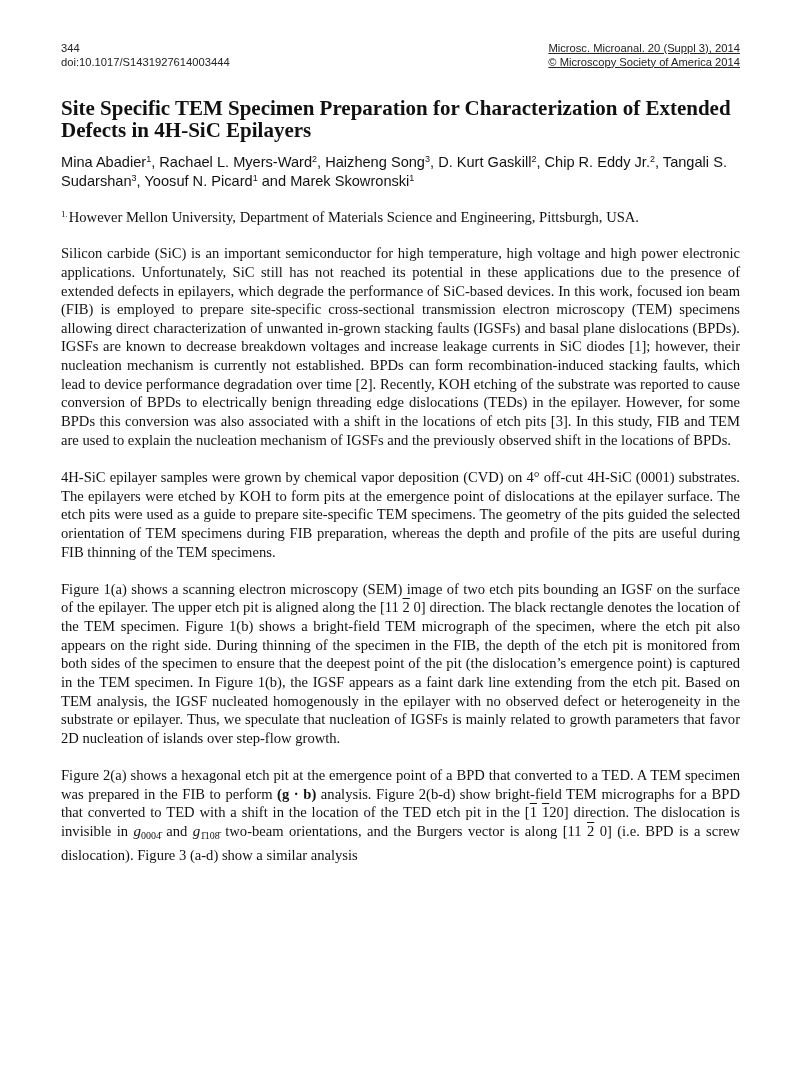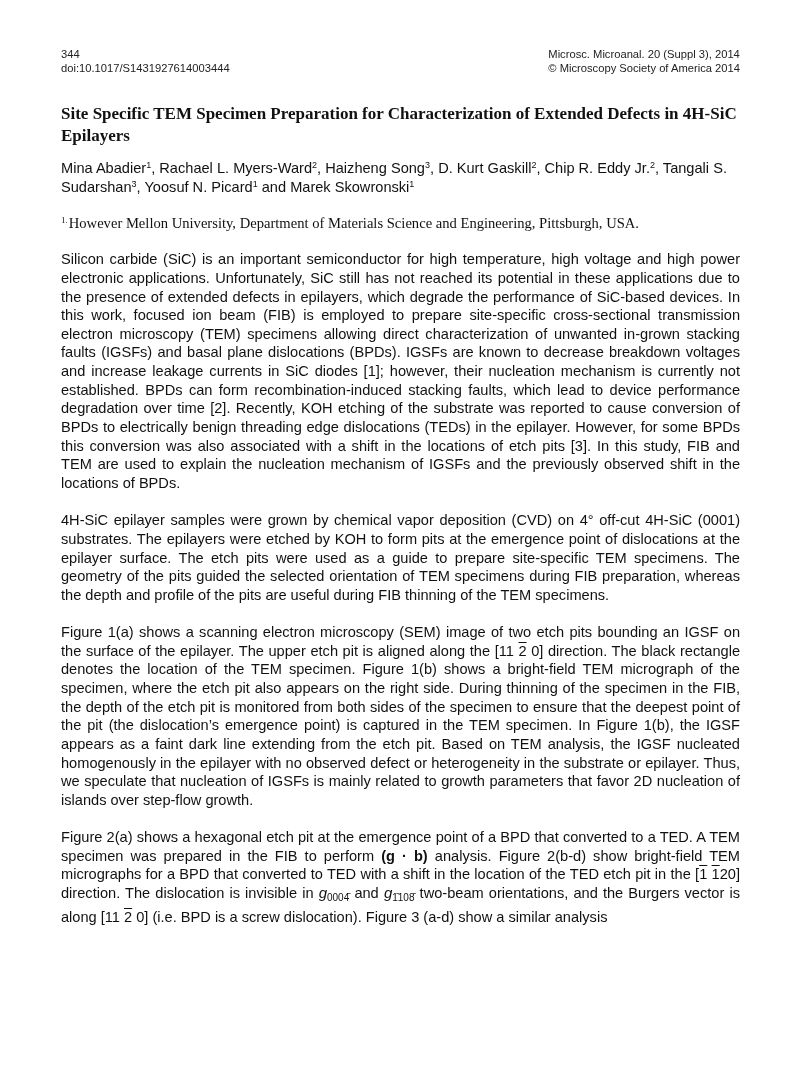--- a/index.html
+++ b/index.html
@@ -10,36 +10,36 @@
   body {
     width: 800px;
     height: 1067px;
     position: relative;
     overflow: hidden;
     color: #111111;
   }
   .page {
     position: absolute;
     left: 61px;
-    top: 48px;
+    top: 42px;
     width: 679px;
   }
   .header {
     display: flex;
     justify-content: space-between;
     font-family: "Liberation Sans", sans-serif;
     font-size: 11.2px;
     line-height: 13.6px;
     color: #222;
   }
-  .header .right { text-align: left; }
+  .header .right { text-align: center; text-decoration: underline; }
   .title {
     font-family: "Liberation Serif", serif;
     font-weight: bold;
-    font-size: 17px;
+    font-size: 21px;
     line-height: 22px;
     margin-top: 28px;
     color: #111;
   }
   .authors {
     font-family: Liberation Sans, sans-serif;
     font-size: 14.6px;
     line-height: 19px;
     margin-top: 12px;
   }
@@ -49,21 +49,21 @@
     vertical-align: 5px;
   }
   .affils {
     margin-top: 17px;
     font-family: "Liberation Serif", serif;
     font-size: 14.6px;
     line-height: 19px;
   }
   .affil sup { margin-right: 1px; }
   .para {
-    font-family: Liberation Sans, sans-serif;
+    font-family: Liberation Serif, serif;
     font-size: 14.6px;
     line-height: 18.65px;
     text-align: justify;
     margin-top: 18.5px;
   }
   .para.first { margin-top: 17px; }
   .ob { text-decoration: overline; }
   .gsym {
     font-style: italic;
     font-size: 15px;

